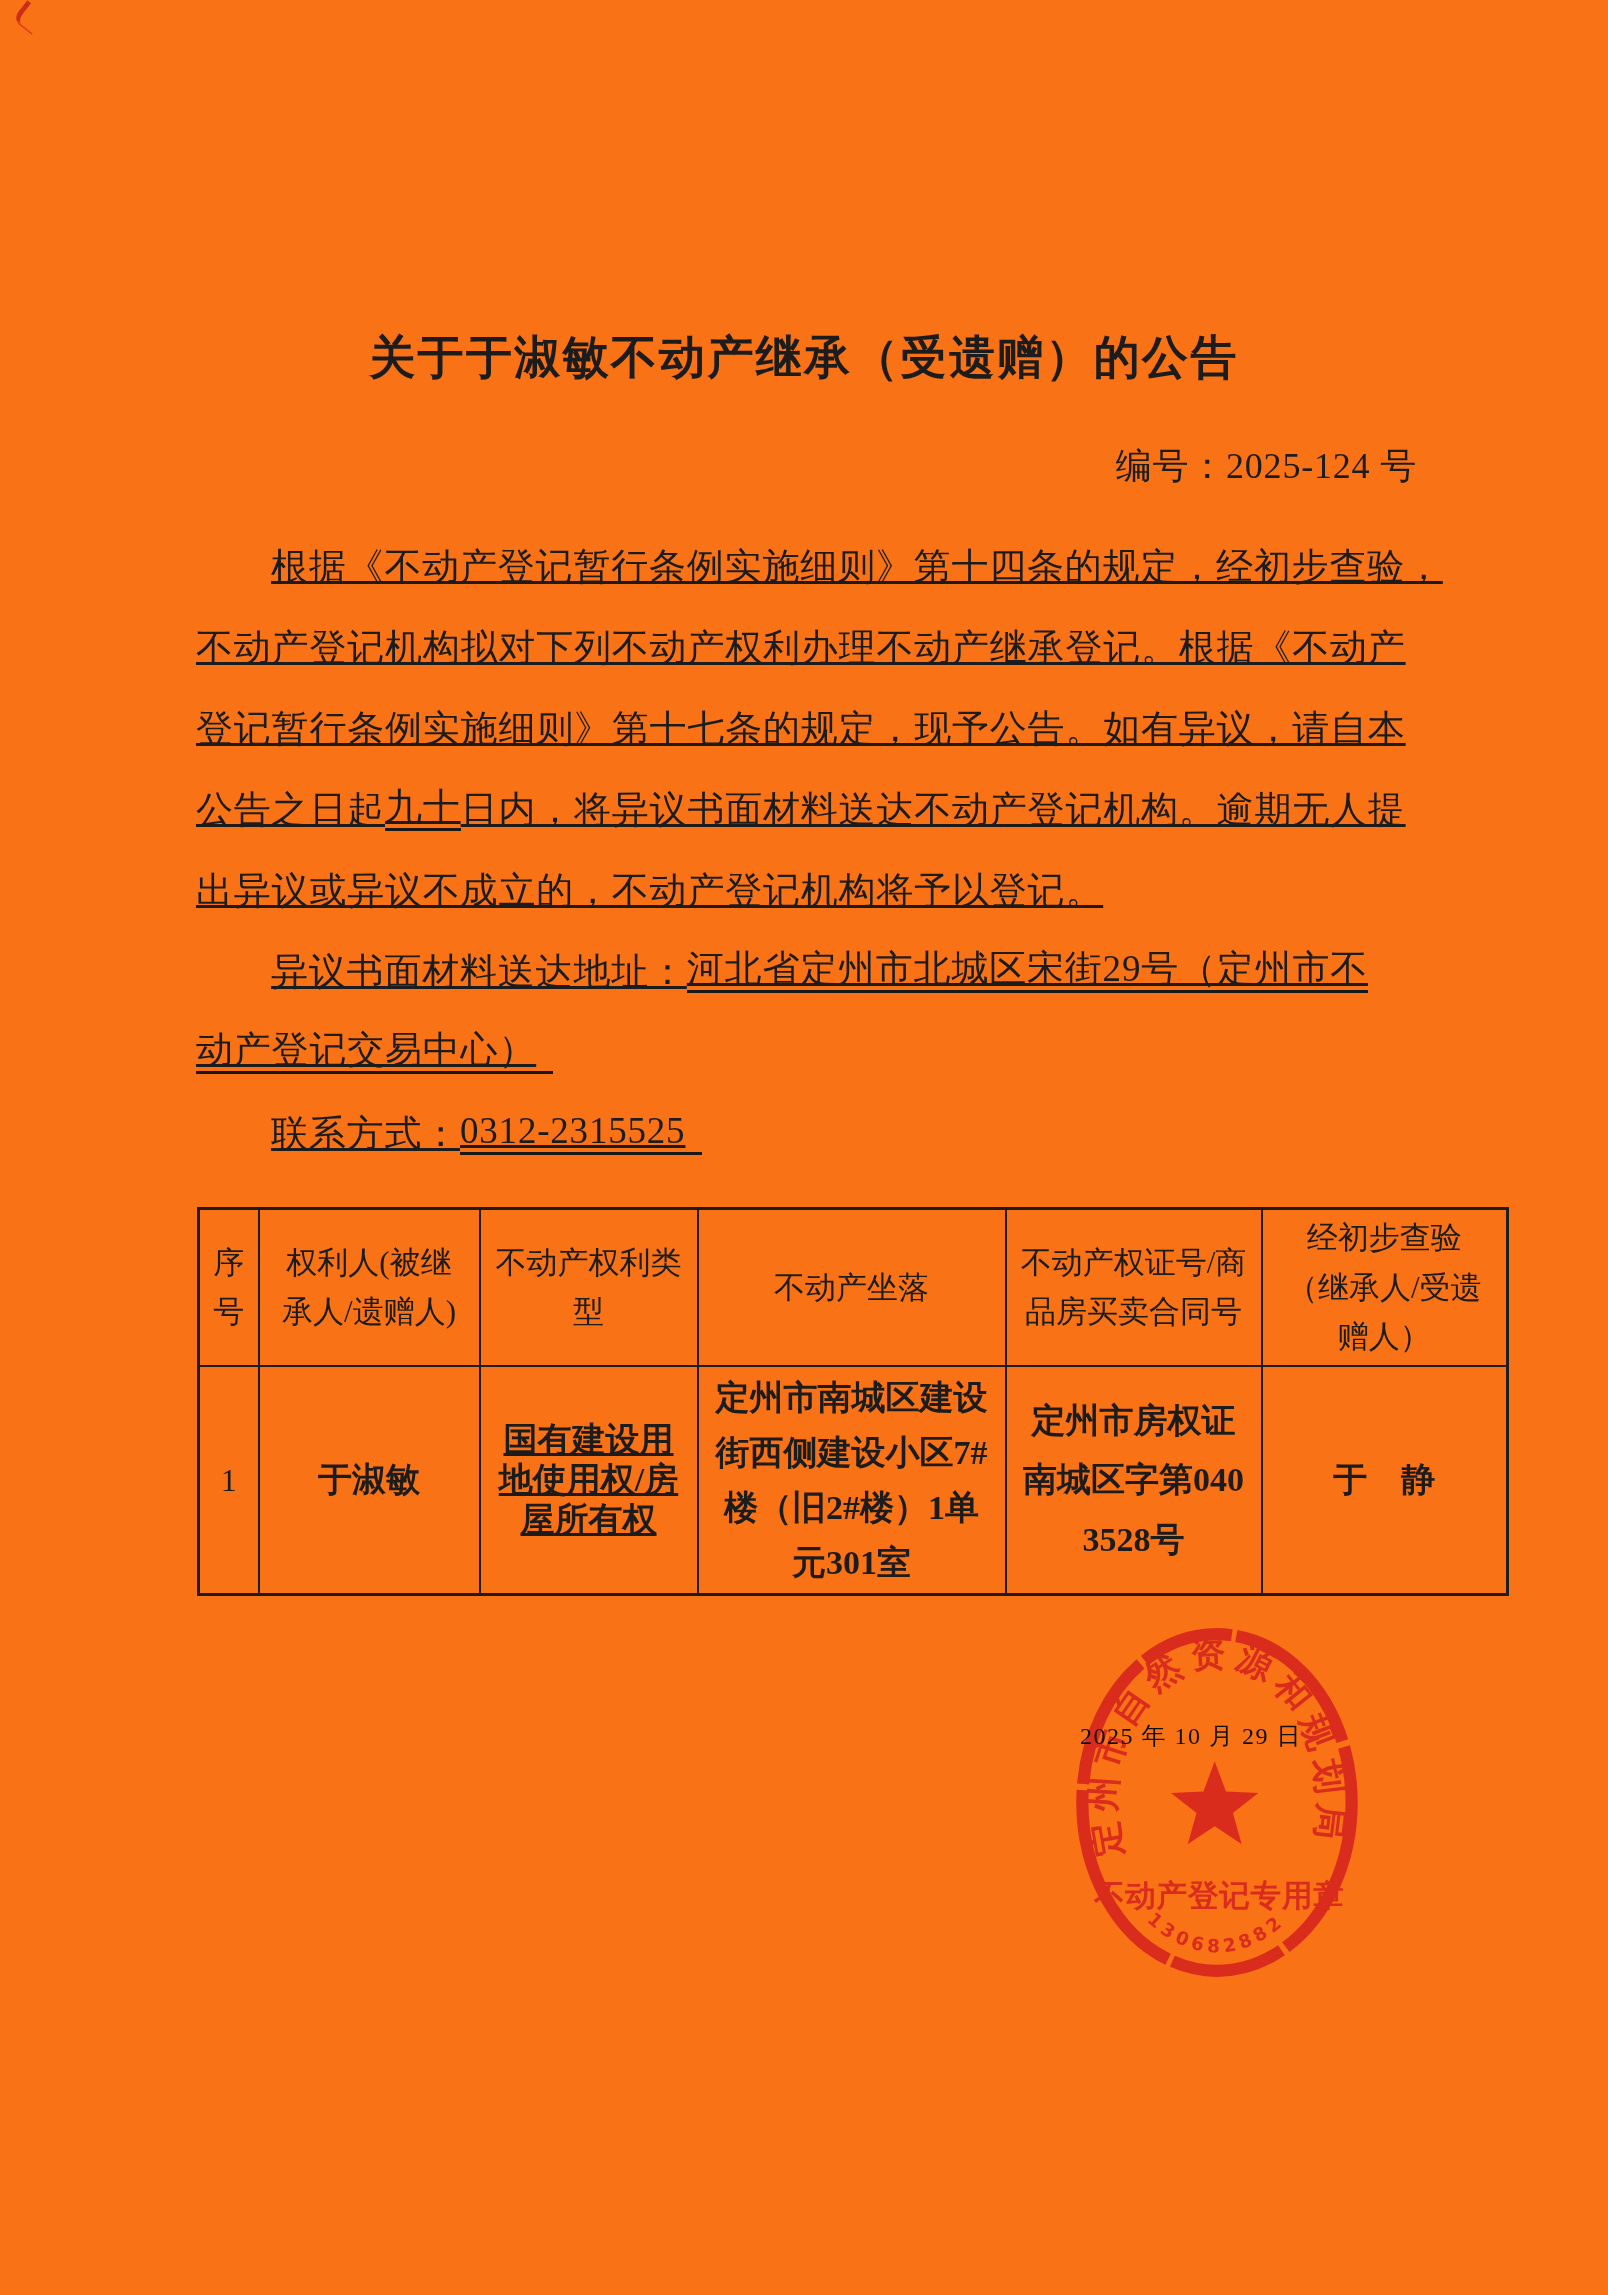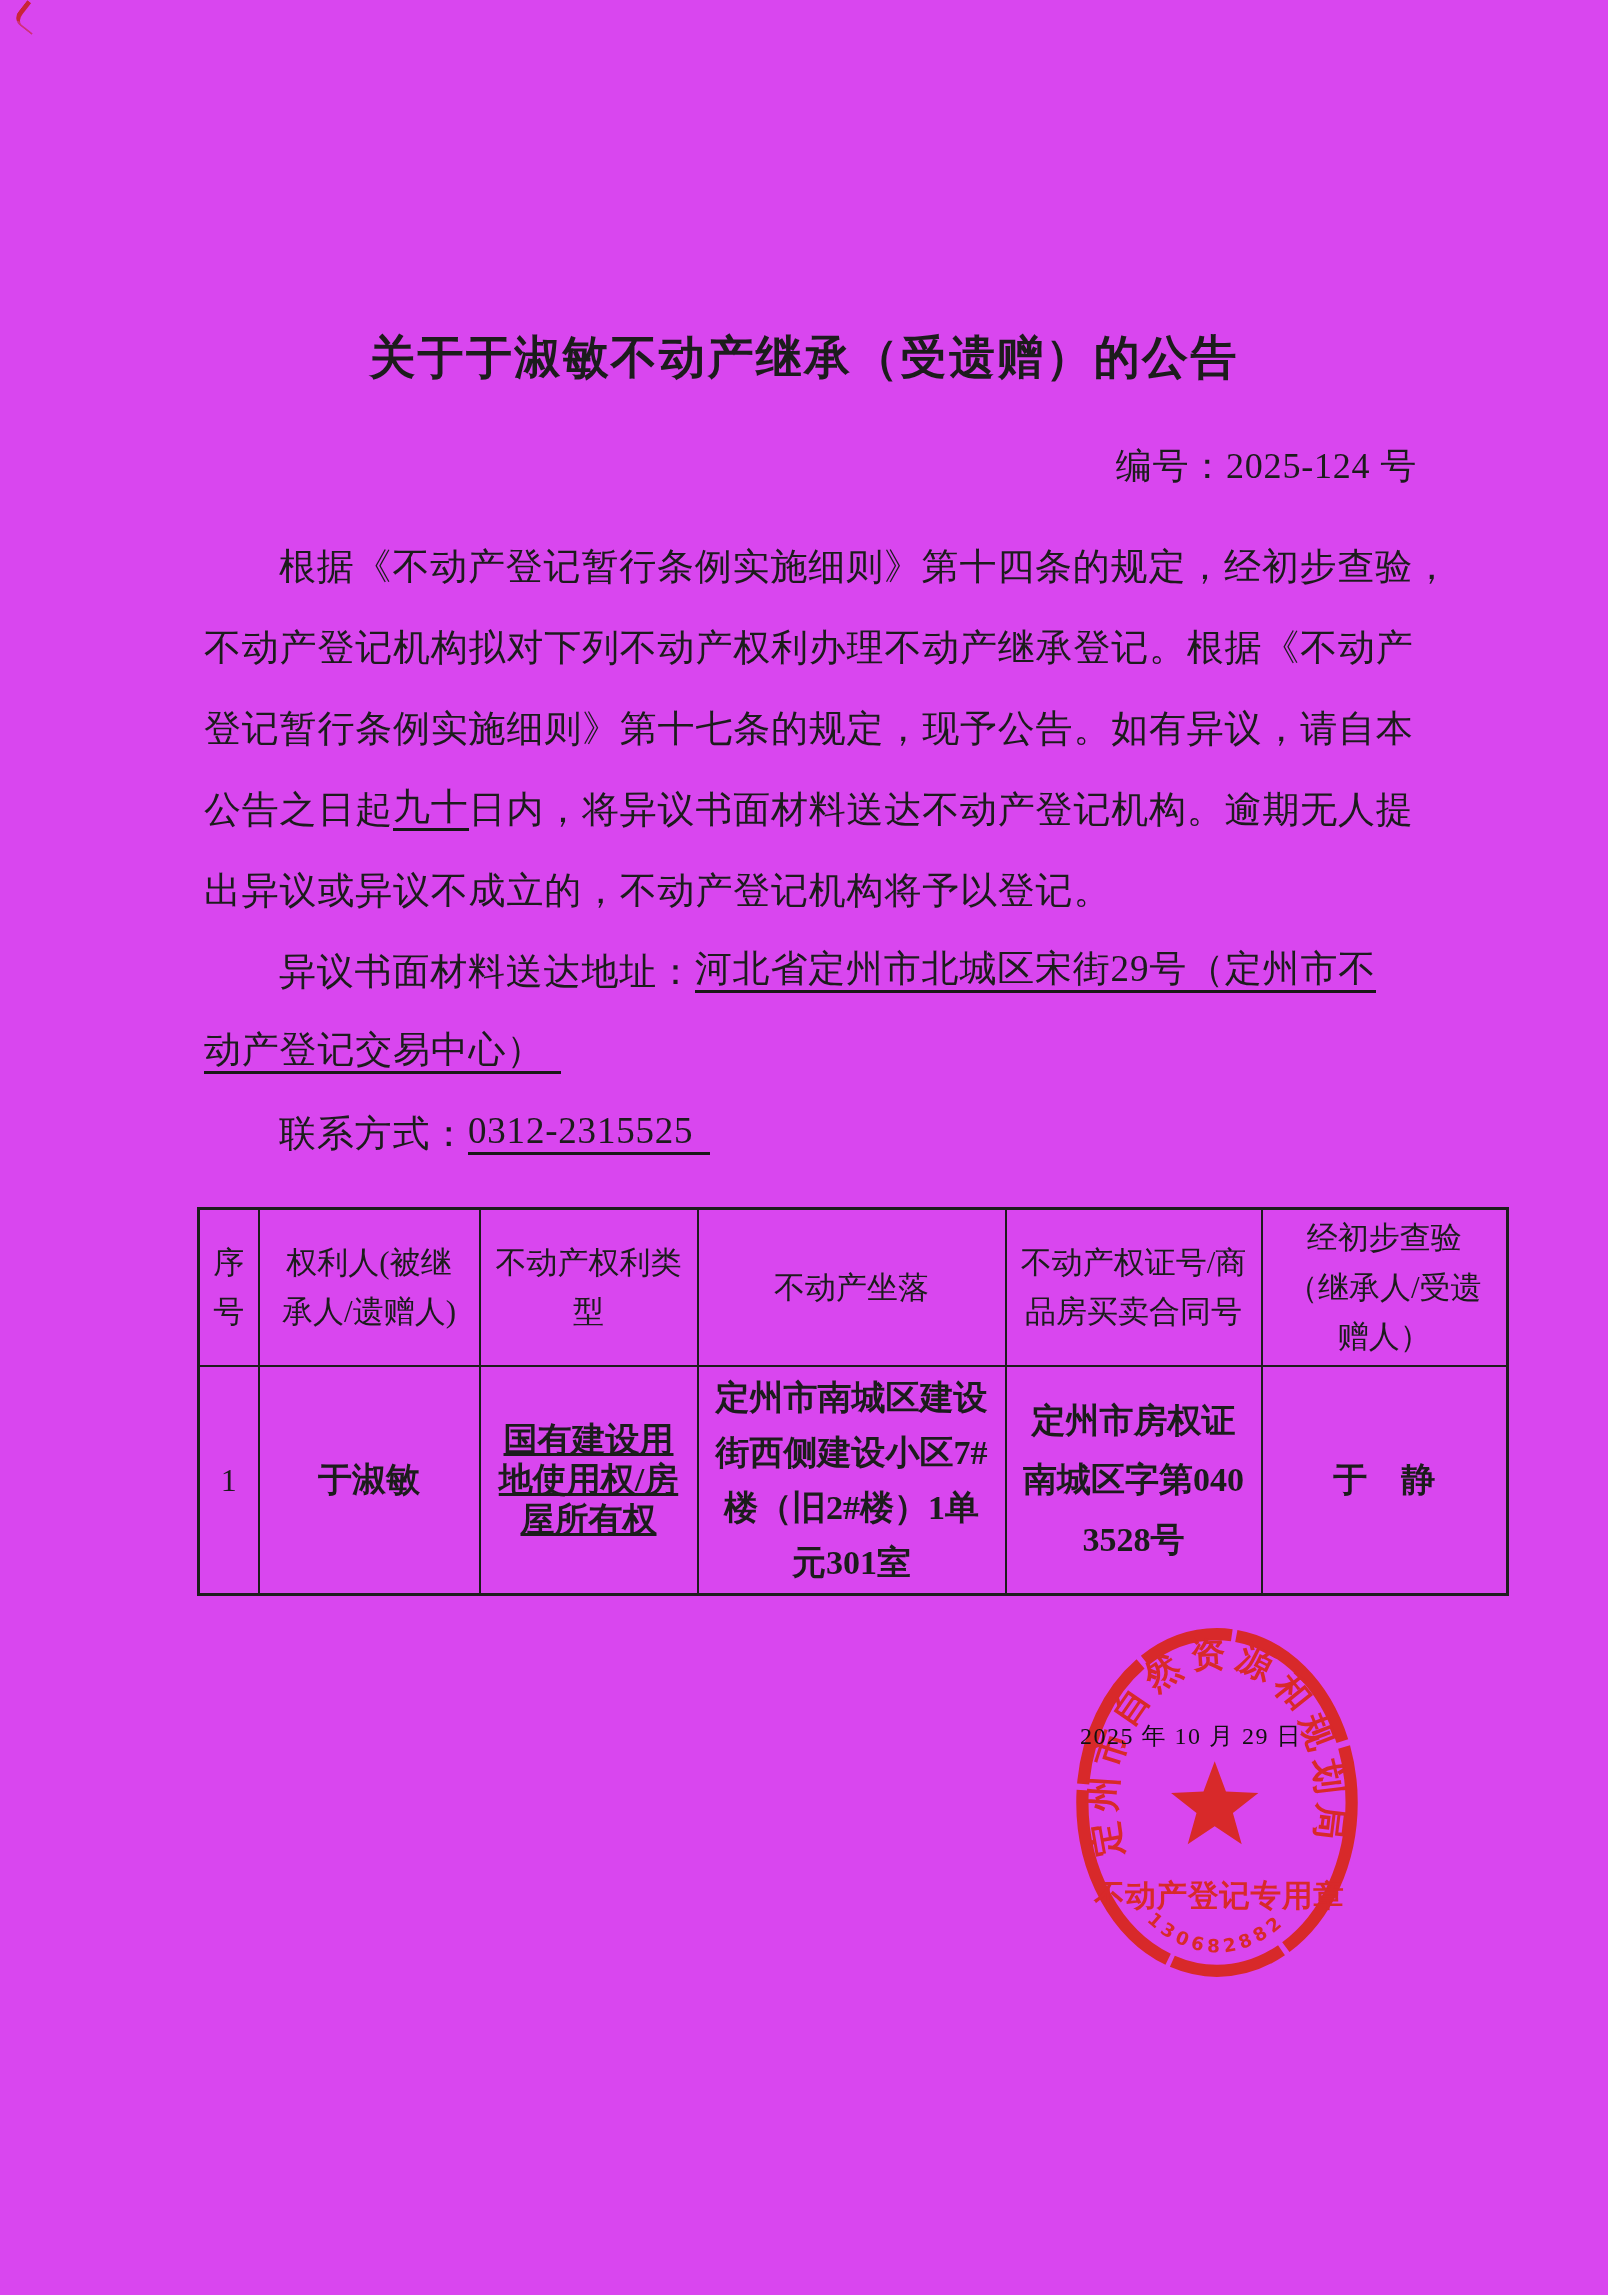--- a/index.html
+++ b/index.html
@@ -1,20 +1,20 @@
 <!DOCTYPE html>
 <html style="font-size:12.2px"><head>
 <meta charset="utf-8">
 <style>
   html,body{margin:0;padding:0;background:#e8e8e8;}
   .page{
     position:relative;
     width:1608px;height:2295px;
     margin:0 auto;
-    background:#d946ef;
+    background:#f97316;
     overflow:hidden;
     font-family:"Liberation Serif","DejaVu Serif",serif;
     color:#1c1c1c;
   }
   
   .scan-mark{
     position:absolute;left:17px;top:4.6px;width:20px;height:23px;
     border-left:5.4px solid rgba(198,32,24,.85);
     border-bottom:2.3px solid rgba(198,32,24,.55);
     transform:rotate(38deg);border-bottom-left-radius:10.7px;
@@ -23,22 +23,22 @@
     position:absolute;top:327px;left:0;width:100%;
     text-align:center;
     font-size:46px;font-weight:700;letter-spacing:2.3px;
     white-space:nowrap;
   }
   .doc-number{
     position:absolute;top:442px;right:191px;
     font-size:36px;letter-spacing:0.8px;white-space:nowrap;text-align:center;
   }
   .doc-body{
-    position:absolute;left:204px;top:526px;
-    font-size:37px;line-height:1;letter-spacing:0.8px;
+    position:absolute;left:196px;top:526px;
+    font-size:37px;line-height:1;letter-spacing:0.8px;text-decoration:underline;
   }
   .line{height:81px;display:flex;align-items:center;white-space:nowrap;}
   .indent{padding-left:75px;}
   .u{border-bottom:3.1px solid #181818;padding-bottom:3.8px;}
   .u-ext{padding-right:17px;}
   .doc-table{
     position:absolute;left:197px;top:1207px;
     width:1310px;border-collapse:collapse;table-layout:fixed;
     border:3.1px solid #1d1d1d;
     font-size:31px;

